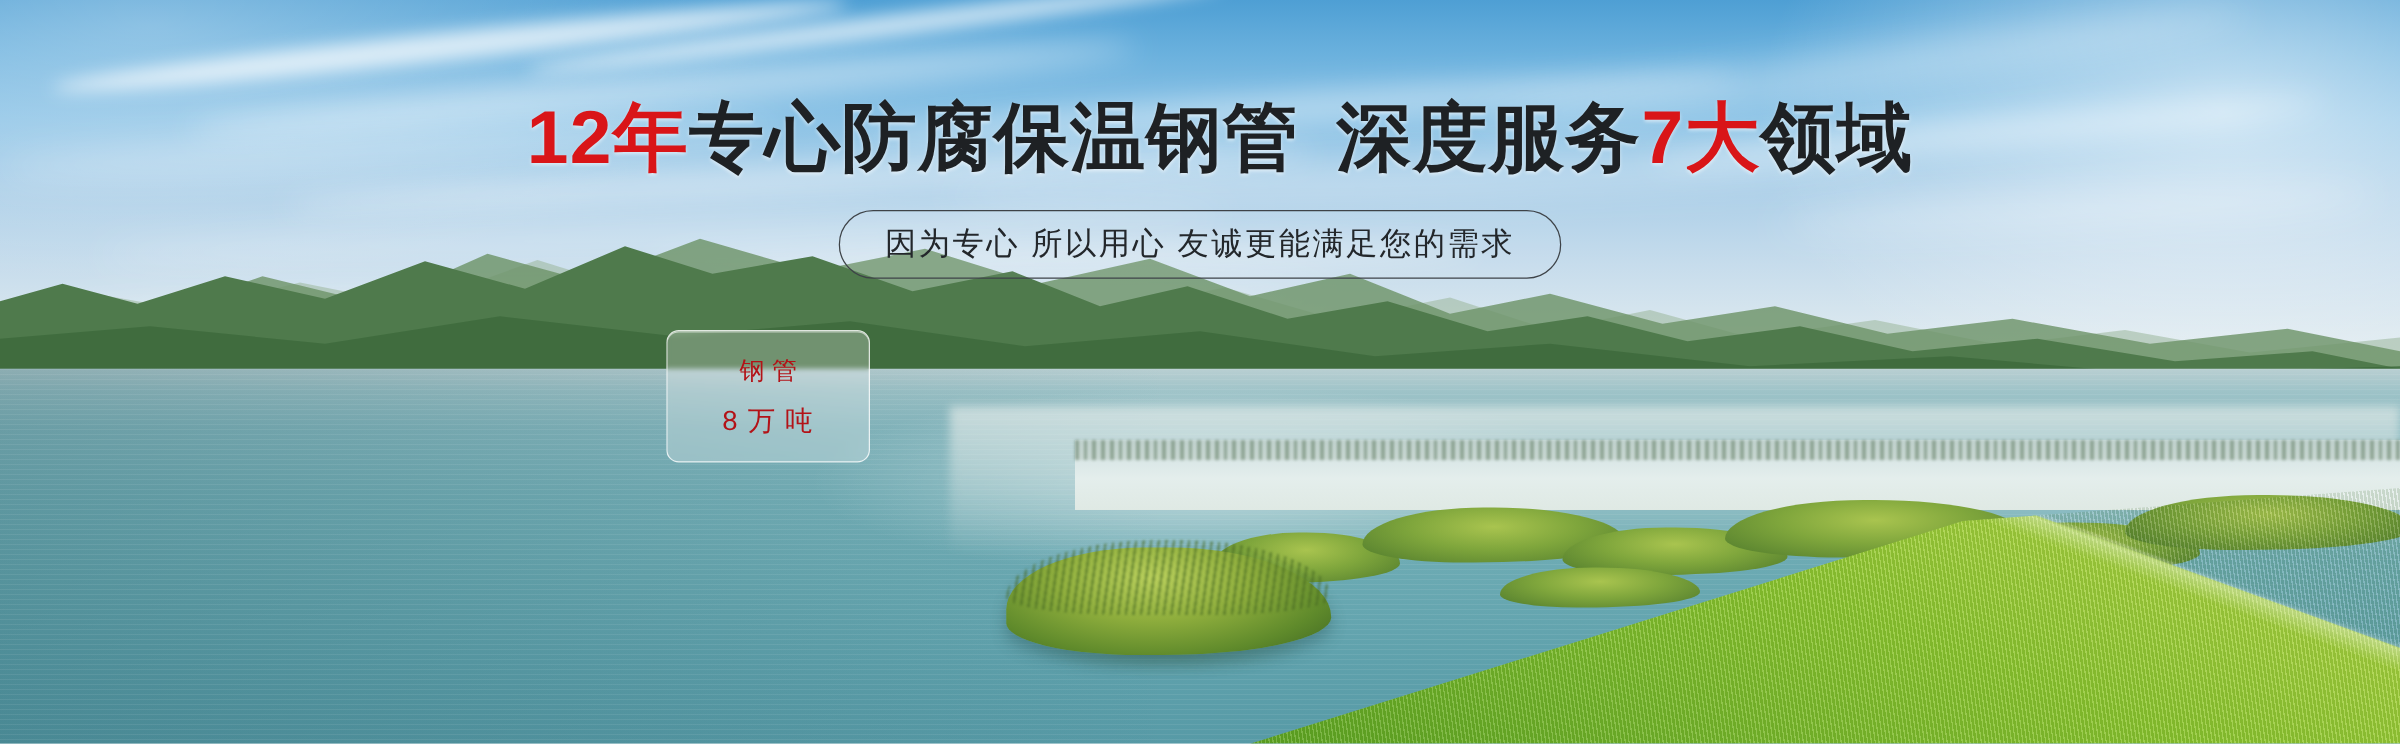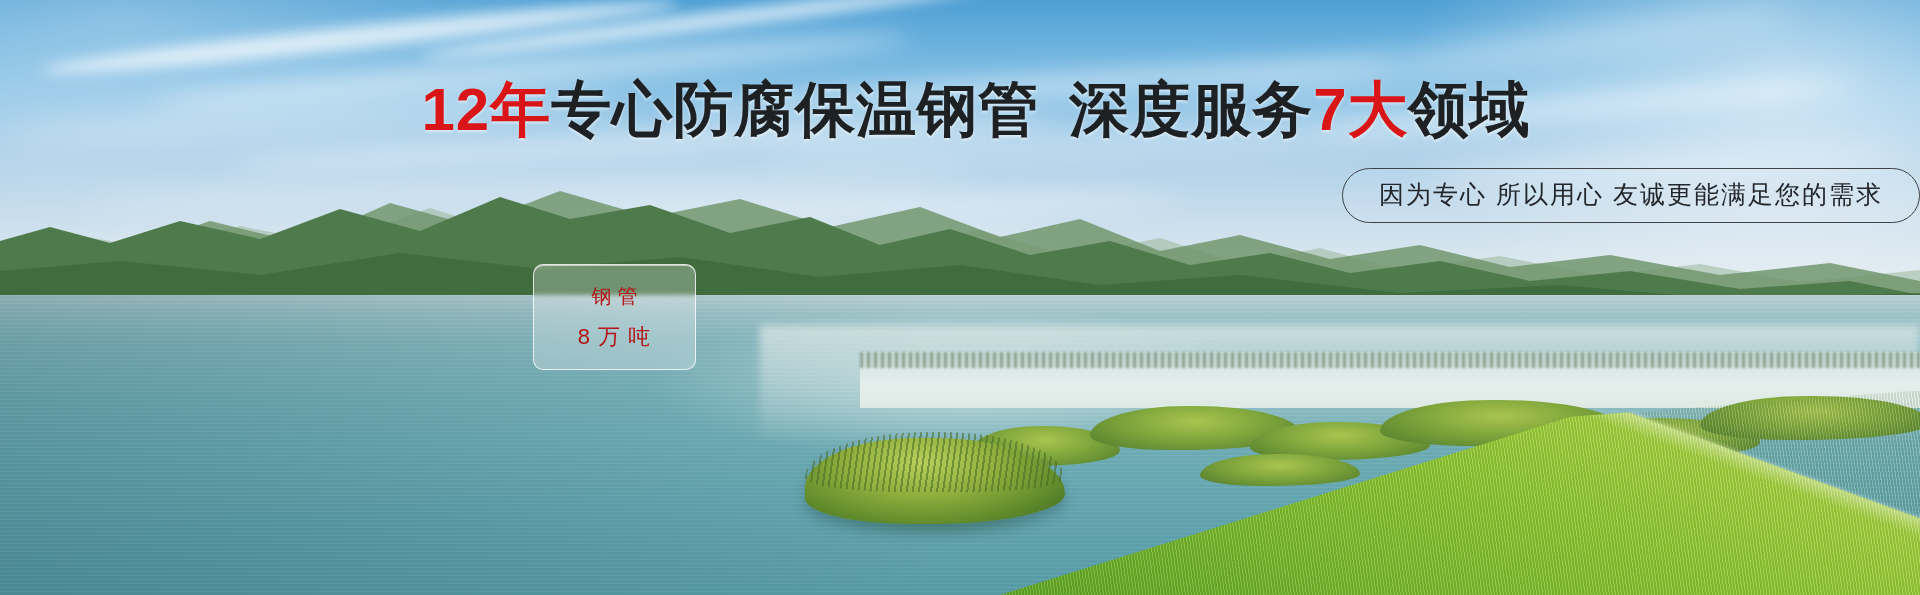--- a/index.html
+++ b/index.html
@@ -172,21 +172,21 @@
     text-shadow:0 2px 3px rgba(255,255,255,0.55);
   }
   .headline .red{
     color:#d91518;
     text-shadow:0 2px 3px rgba(255,255,255,0.55);
   }
   .headline .gap{ display:inline-block; width:30px; }
 
   
   .pill-wrap{
-    position:absolute; left:0; top:168px; width:1920px; text-align:right;
+    position:absolute; left:0; top:168px; width:1920px; text-align:center;
   }
   .pill{
     display:inline-block;
     padding:9px 36px 11px;
     border:1.6px solid #3e4348;
     border-radius:30px;
     font-size:25px; color:#23272b; letter-spacing:2px;
     white-space:nowrap;
     background:rgba(255,255,255,0.05);
   }

